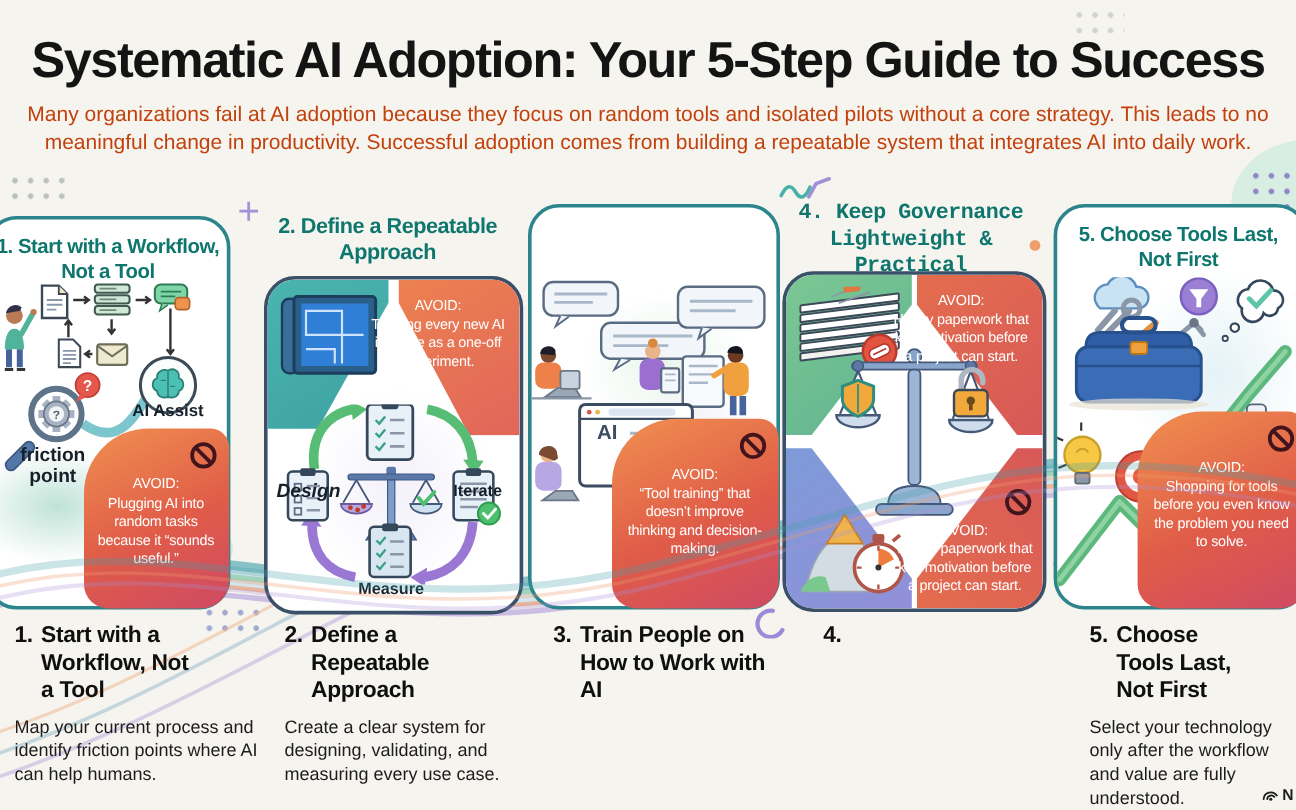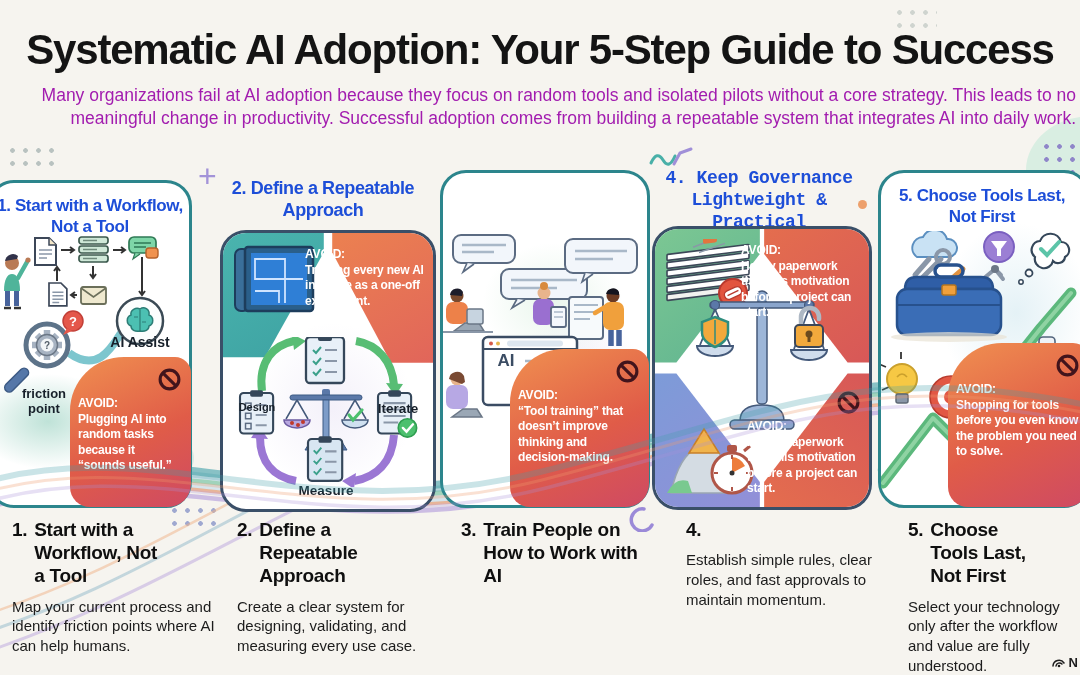--- a/index.html
+++ b/index.html
@@ -3,45 +3,45 @@
 <meta charset="utf-8">
 <style>
   html,body{margin:0;padding:0;}
   .canvas{position:relative;width:1080px;height:675px;overflow:hidden;background:#f6f4ef;
     font-family:"Liberation Sans",sans-serif;color:#161616;}
   
   .hdr{position:absolute;left:0;top:0;width:100%;z-index:4;}
   .hdr h1{margin:0;position:absolute;top:26px;left:50%;transform:translateX(-50%);
     white-space:nowrap;font-size:42px;font-weight:700;letter-spacing:-1.2px;color:#141414;}
   .hdr p{margin:0;position:absolute;top:84px;left:50%;transform:translateX(-50%);
-    width:1072px;text-align:right;font-size:17.5px;line-height:1.32;color:#a21caf;}
+    width:1072px;text-align:center;font-size:17.5px;line-height:1.32;color:#c2410c;}
   
   .ribbons{position:absolute;left:0;top:0;z-index:1;pointer-events:none;}
   .ribbons-front{position:absolute;left:0;top:0;z-index:2;pointer-events:none;}
   .dots{position:absolute;z-index:1;background-image:radial-gradient(circle,var(--dc) 2px,transparent 2.6px);background-size:13px 13px;}
   .blob-mint{position:absolute;left:1026px;top:116px;width:132px;height:108px;border-radius:50%;background:#d9eee2;z-index:0;}
   .plus-sign{position:absolute;left:198px;top:158px;font-size:32px;font-weight:300;color:#a393d8;z-index:1;}
   .orange-dot{position:absolute;left:858px;top:200px;width:9px;height:9px;border-radius:50%;background:#eda06c;z-index:1;}
   .squiggle,.crescent{position:absolute;z-index:1;}
   
   .card{position:absolute;background:#fff;border:3px solid #2c858c;border-radius:26px;z-index:2;}
   .card-navy{border-color:#3a4f68;}
   .card-title{margin:0;font-size:17px;font-weight:700;letter-spacing:-0.4px;line-height:1.22;
-    text-align:center;color:#1d4ed8;}
+    text-align:center;color:#0f766e;}
   .title-in{padding:13px 4px 0 4px;}
   .title-free{position:absolute;z-index:2;}
   .illus{position:absolute;pointer-events:none;}
   .lbl{position:absolute;font-weight:700;color:#17202a;text-align:center;z-index:3;}
   .wash{position:absolute;border-radius:50%;z-index:0;}
   
   .avoid-blob{position:absolute;right:-2px;bottom:-2px;z-index:4;
     background:linear-gradient(155deg,#f09050 0%,#e05c48 55%,#cf4a63 100%);
     border-radius:54px 16px 23px 20px;padding:10px 9px 12px 8px;
     display:flex;flex-direction:column;align-items:flex-end;gap:4px;}
-  .avoid-txt{color:#fff;font-weight:700;font-size:12px;line-height:1.3;text-align:left;letter-spacing:-0.2px;}
+  .avoid-txt{color:#fff;font-weight:400;font-size:12px;line-height:1.3;text-align:center;letter-spacing:-0.2px;}
   .avoid-txt .pfx{display:block;}
   .avoid-free{position:absolute;z-index:3;display:flex;flex-direction:column;align-items:flex-end;gap:4px;}
   .noicon{width:25px;height:25px;}
   .wedge{position:absolute;inset:0;z-index:1;}
   .w-teal{background:linear-gradient(150deg,#4ab4ae,#2f8d95);clip-path:polygon(0 0,48% 0,48% 7%,20% 45%,0 45%);}
   .w-orange{background:linear-gradient(150deg,#ef8a4d,#d95062);clip-path:polygon(52% 0,100% 0,100% 47%,80% 47%,52% 7%);}
   .w-green{background:linear-gradient(140deg,#7cc793,#3f9e8e);clip-path:polygon(0 0,49% 0,49% 9%,10% 48%,0 48%);}
   .w-red-tr{background:linear-gradient(140deg,#e9764a,#cf4a5e);clip-path:polygon(51% 0,100% 0,100% 48%,90% 48%,51% 9%);}
   .w-blue{background:linear-gradient(140deg,#6fa3d8,#9b8ad8);clip-path:polygon(0 52%,10% 52%,49% 91%,49% 100%,0 100%);}
   .w-red-br{background:linear-gradient(220deg,#cf4a5e,#e9764a);clip-path:polygon(90% 52%,100% 52%,100% 100%,51% 100%,51% 91%);}
@@ -151,21 +151,21 @@
         <circle cx="52" cy="112" r="6.5" fill="#f3f6f8"></circle>
         <text x="52" y="116" text-anchor="middle" font-size="10" font-weight="bold" fill="#55606b" font-family="Liberation Sans, sans-serif">?</text>
       </g>
       <g>
         <circle cx="78" cy="88" r="10" fill="#e4574a" stroke="#c23f37" stroke-width="1.5"></circle>
         <path d="M72 95 l-4 7 l9 -4 z" fill="#e4574a"></path>
         <text x="78" y="93" text-anchor="middle" font-size="13" font-weight="bold" fill="#fff" font-family="Liberation Sans, sans-serif">?</text>
       </g>
     </svg>
     <span class="lbl" style="left:112px;top:151px;width:74px;font-size:14px;">AI Assist</span>
-    <span class="lbl" style="left:22px;top:204px;width:62px;font-size:13px;line-height:1.15;">friction point</span>
+    <span class="lbl" style="left:22px;top:188px;width:62px;font-size:16px;line-height:1.15;">friction point</span>
     <div class="avoid-blob" style="width:104px;height:128px;">
       <svg class="noicon" viewBox="0 0 24 24">
         <circle cx="12" cy="12" r="9" fill="none" stroke="#42141c" stroke-width="3"></circle>
         <line x1="5.8" y1="5.8" x2="18.2" y2="18.2" stroke="#42141c" stroke-width="3"></line>
       </svg>
       <div class="avoid-txt">
         <span class="pfx">AVOID:</span>
         <span>Plugging AI into random tasks because it “sounds useful.”</span>
       </div>
     </div>
@@ -234,21 +234,21 @@
         <circle cx="32" cy="38" r="10" fill="#4cc06e" stroke="#2f9e50" stroke-width="1.8"></circle>
         <path d="M27 38 l4 4 l7 -8" stroke="#fff" stroke-width="2.6" fill="none" stroke-linecap="round"></path>
       </g>
       <g transform="translate(82,102) scale(0.95)">
         <rect width="36" height="44" rx="4" fill="#d8e6f2" stroke="#35475a" stroke-width="2.3"></rect>
         <rect x="11" y="-3" width="14" height="7" rx="2" fill="#35475a"></rect>
         <path d="M6 12 l3 3 l5 -6 M6 23 l3 3 l5 -6 M6 34 l3 3 l5 -6" stroke="#3aa08a" stroke-width="2" fill="none"></path>
         <path d="M18 13 h12 M18 24 h12 M18 35 h12" stroke="#8a97a8" stroke-width="2.2"></path>
       </g>
     </svg>
-    <span class="lbl" style="left:4px;top:168px;width:60px;font-size:11px;z-index:3;">Design</span>
+    <span class="lbl" style="left:4px;top:168px;width:60px;font-size:16px;z-index:3;font-style:italic;">Design</span>
     <span class="lbl" style="right:2px;top:168px;width:66px;font-size:13.5px;z-index:3;">Iterate</span>
     <span class="lbl" style="left:62px;top:250px;width:82px;font-size:13.5px;z-index:3;">Measure</span>
   </article>
 
   <article class="card" style="left:440px;top:170px;width:204px;height:332px;">
     <div class="wash" style="left:40px;top:70px;width:140px;height:120px;background:radial-gradient(closest-side,#d2ecd87e,transparent);"></div>
     <div class="wash" style="left:70px;top:140px;width:130px;height:130px;background:radial-gradient(closest-side,#e2dcf47e,transparent);"></div>
     <svg class="illus" style="left:0;top:60px;" width="200" height="222" viewBox="0 0 200 222">
       <g transform="translate(10,2)">
         <rect width="62" height="28" rx="8" fill="#f2f6fb" stroke="#5b6b82" stroke-width="2"></rect>
@@ -507,21 +507,20 @@
     <div class="summary" style="left:461px;width:198px;">
       <h3 class="s-title">
         <span>3.</span>
         <span style="width:160px;">Train People on How to Work with AI</span>
       </h3>
     </div>
     <div class="summary" style="left:686px;width:206px;">
       <h3 class="s-title">
         <span>4.</span>
       </h3>
-      <p class="s-body">Establish simple rules, clear roles, and fast approvals to maintain momentum.</p>
     </div>
     <div class="summary" style="left:908px;width:176px;">
       <h3 class="s-title">
         <span>5.</span>
         <span style="width:118px;">Choose Tools Last, Not First</span>
       </h3>
       <p class="s-body">Select your technology only after the workflow and value are fully understood.</p>
     </div>
   </section>
 

